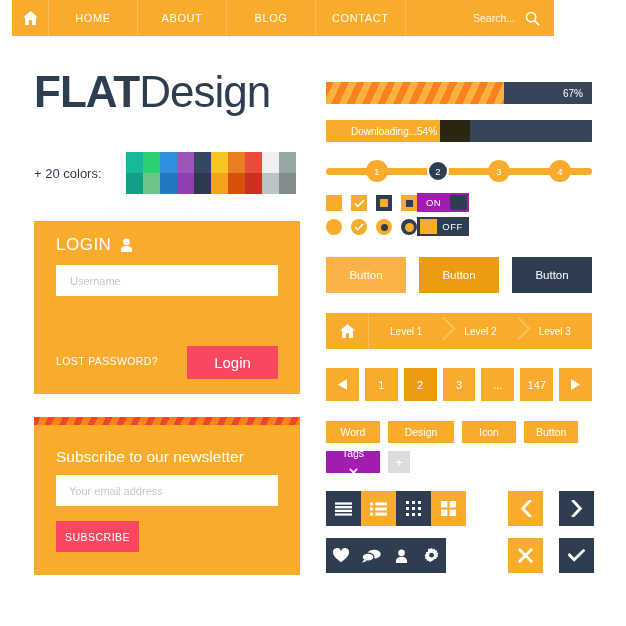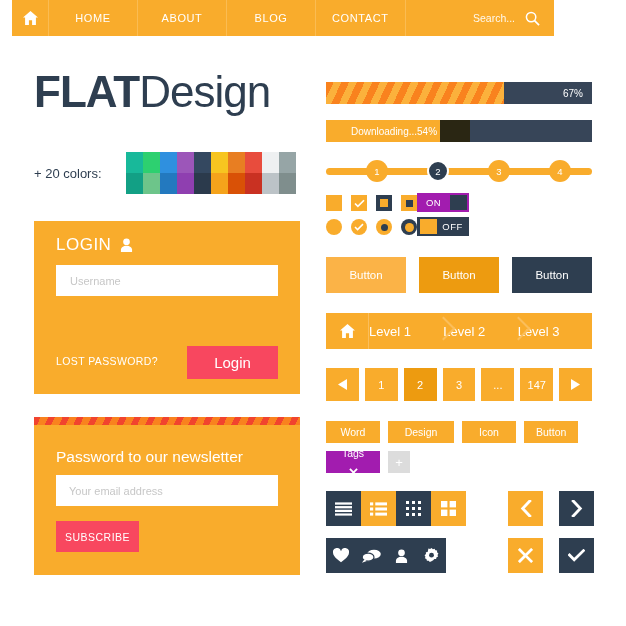--- a/index.html
+++ b/index.html
@@ -172,22 +172,22 @@
     color:#ffffff;font-size:11.5px;font-family:"Liberation Sans",sans-serif;
   }
   .kbtn-1{left:0;background:#fbb347;}
   .kbtn-2{left:93px;background:#ed9b10;}
   .kbtn-3{left:186px;background:#2e3e50;}
 
   
   .crumbs{position:absolute;left:326px;top:313px;width:266px;height:36px;background:#f9ac2c;display:flex;}
   .crumb-home{width:42px;display:flex;align-items:center;justify-content:center;border-right:1px solid #fbbe5b;}
   .crumb{
-    position:relative;flex:1;display:flex;align-items:center;justify-content:flex-start;
-    color:#ffffff;font-size:13px;
+    position:relative;flex:1;display:flex;align-items:center;justify-content:center;
+    color:#ffffff;font-size:10px;
   }
   .crumb::after{
     content:"";position:absolute;right:-9px;top:7px;width:15px;height:15px;
     border-top:2px solid #fbbe5b;border-right:2px solid #fbbe5b;
     transform:rotate(45deg);z-index:2;
   }
   .crumb.last::after{display:none;}
 
   
   .pager{position:absolute;left:326px;top:368px;width:266px;height:33px;display:flex;gap:6px;}
@@ -334,21 +334,21 @@
     </div>
     <div class="field field-user">
       <input type="text" placeholder="Username" style="">
     </div>
     <div class="lost-pass">LOST PASSWORD?</div>
     <button class="login-btn">Login</button>
   </div>
 
   <div class="news-card">
     <div class="news-stripe"></div>
-    <div class="news-title">Password to our newsletter</div>
+    <div class="news-title">Subscribe to our newsletter</div>
     <div class="news-field">
       <input type="text" placeholder="Your email address" style="">
     </div>
     <button class="subscribe-btn">SUBSCRIBE</button>
   </div>
 
   <div class="pbar pbar1">
     <div class="pbar-track"></div>
     <div class="pbar-fill-striped" id="pfill1" style="width: 178.22px;"></div>
     <div class="pbar-pct">67%</div>

